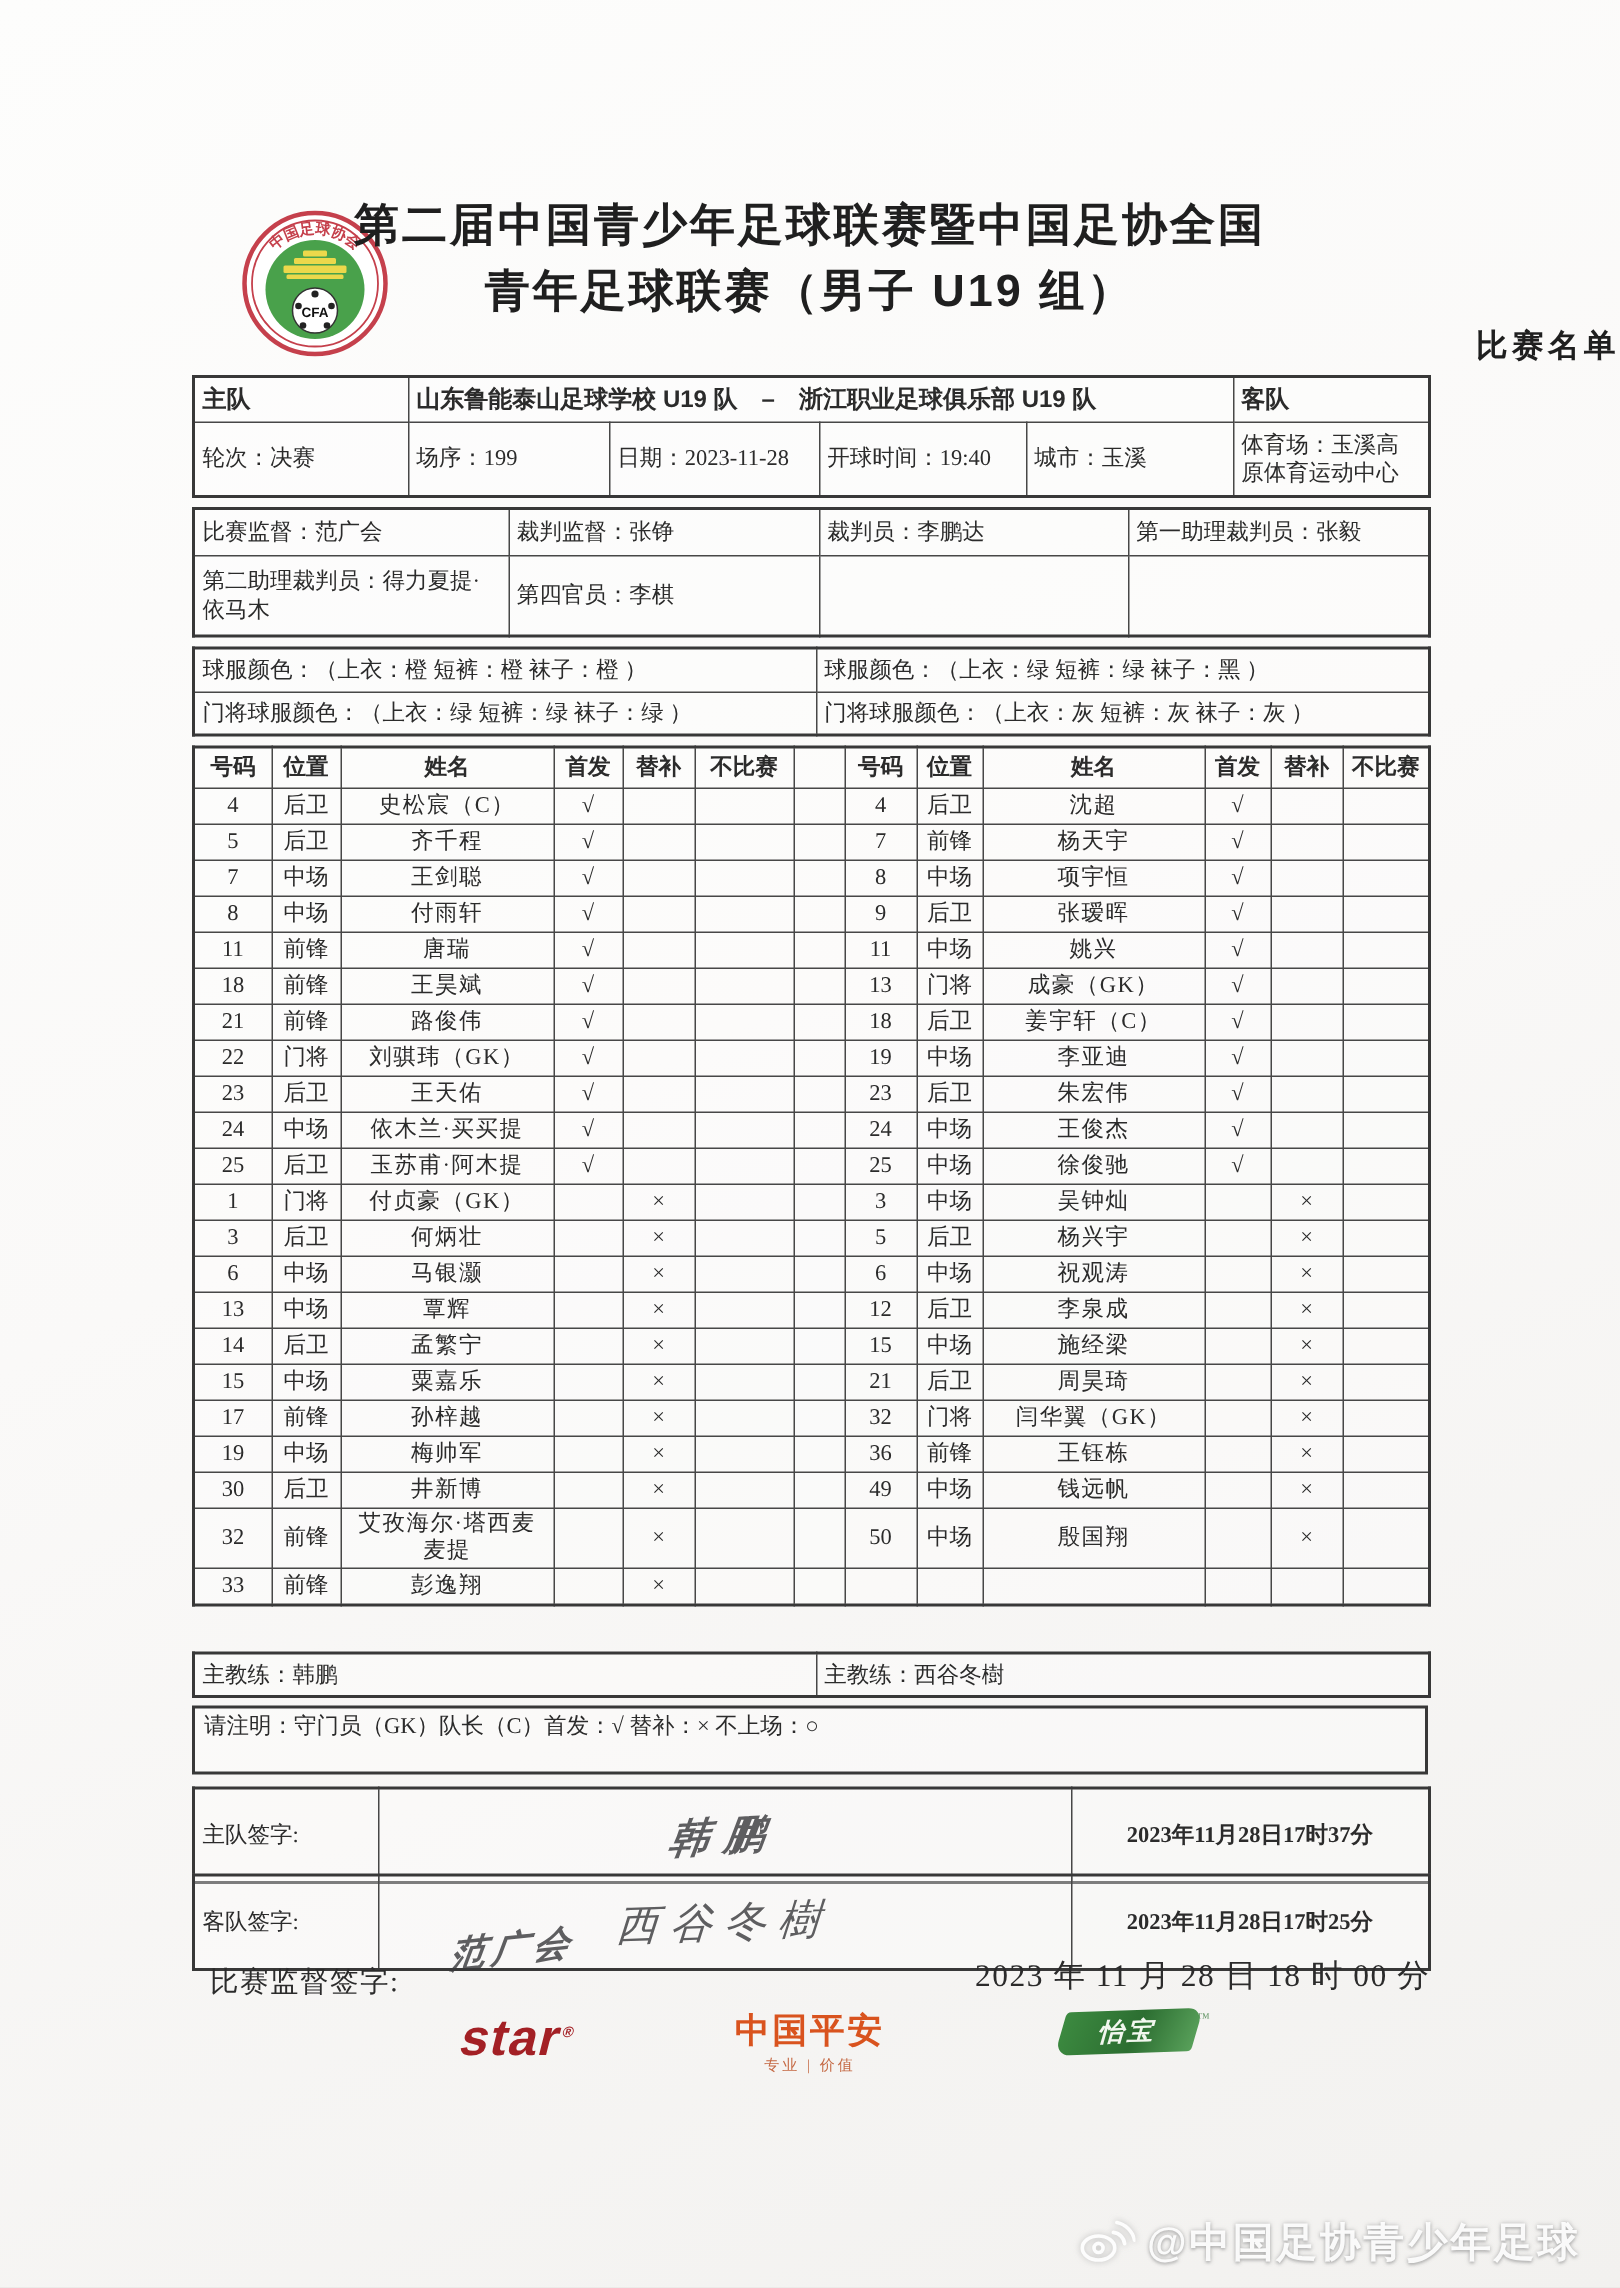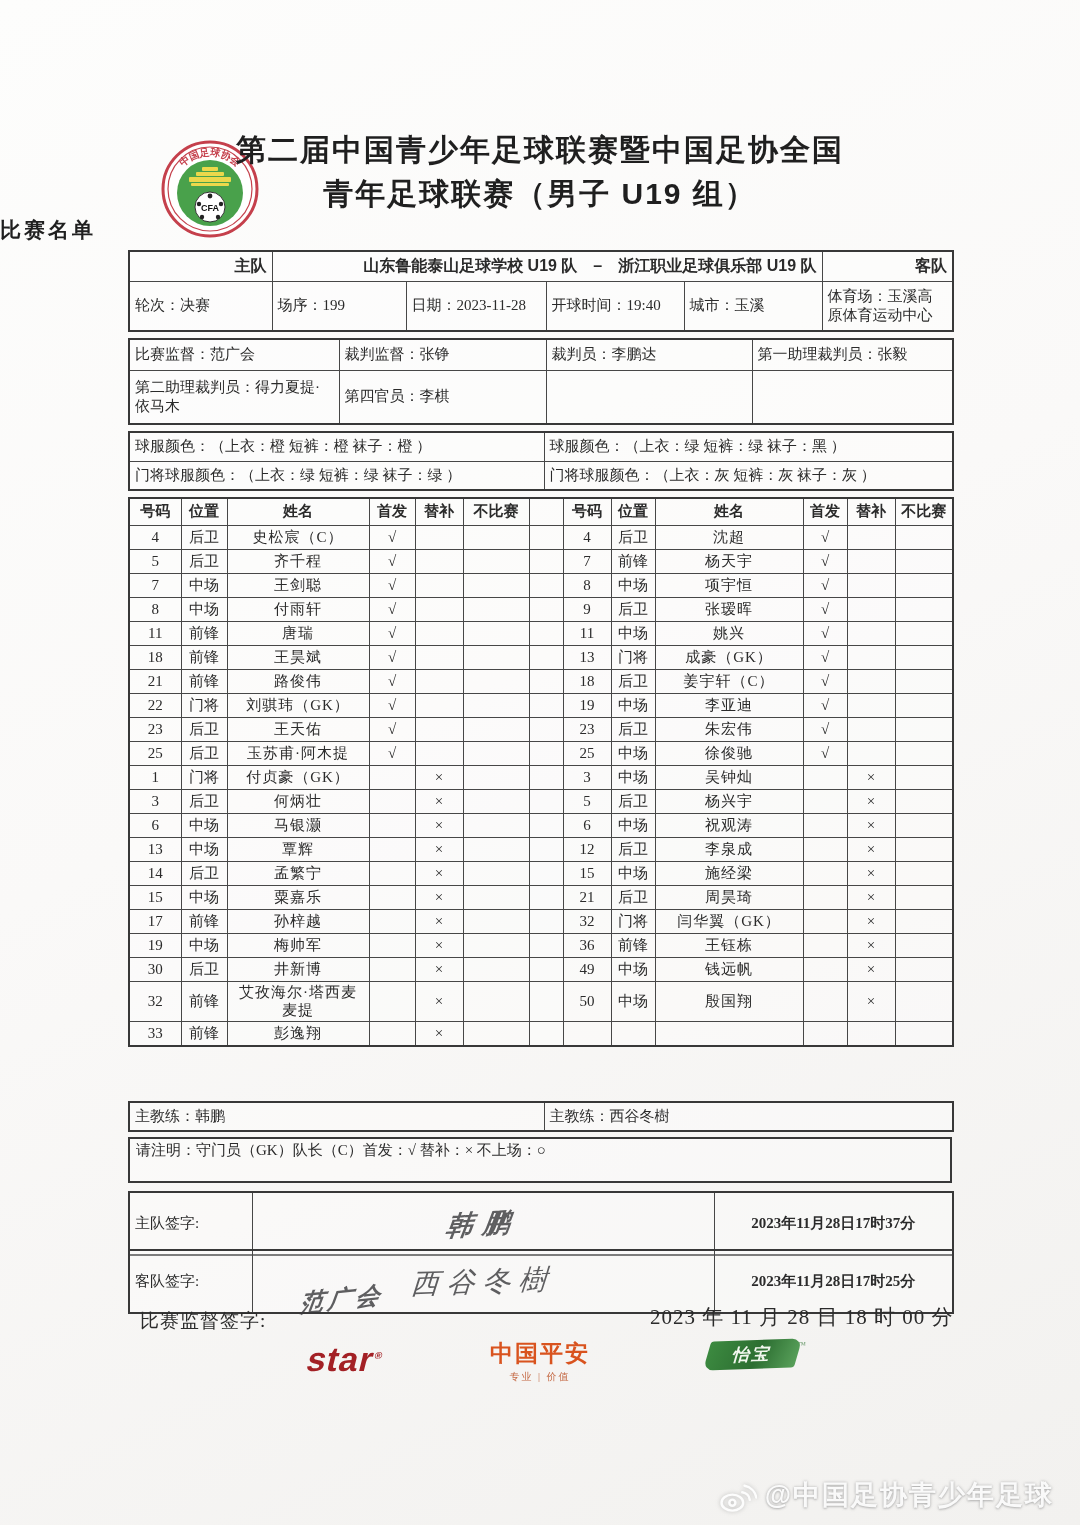--- a/index.html
+++ b/index.html
@@ -9,28 +9,28 @@
     background:linear-gradient(155deg,#fdfdfc 0%, #faf9f8 45%, #f2f1ef 100%);
     font-family:"Liberation Serif","DejaVu Serif",serif;
     color:#2b2b2b; overflow:hidden;
   }
   
   .badge { position:absolute; left:160px; top:133px; width:100px; height:110px; }
   .t1 { position:absolute; left:0; top:130px; width:100%; text-align:center;
         font-family:"Liberation Sans","DejaVu Sans",sans-serif; font-weight:bold; font-size:30px; letter-spacing:2px; color:#1f1f1f;}
   .t2 { position:absolute; left:0; top:174px; width:100%; text-align:center;
         font-family:"Liberation Sans","DejaVu Sans",sans-serif; font-weight:bold; font-size:30px; letter-spacing:2px; color:#1f1f1f;}
-  .t3 { position:absolute; left:0; top:216px; width:100%; text-align:left;
+  .t3 { position:absolute; left:0; top:216px; width:100%; text-align:right;
         font-family:"Liberation Sans","DejaVu Sans",sans-serif; font-weight:bold; font-size:21px; letter-spacing:3px; color:#1f1f1f;}
   
   table.blk { position:absolute; left:128px; width:824px; border-collapse:collapse;
               table-layout:fixed; border:2px solid #383838; background:rgba(255,255,255,.35);}
   table.blk td, table.blk th { border:1px solid #474747; font-size:15px; padding:1px 5px;
               overflow:hidden; vertical-align:middle; }
-  .c { text-align:right; }
+  .c { text-align:left; }
   .b { font-weight:bold; }
   .sans { font-family:"Liberation Sans","DejaVu Sans",sans-serif; }
   
   .match-info { top:250px; }
   .match-info tr.r1 td { height:30px; font-size:16px; }
   .match-info tr.r2 td { height:50px; }
   
   .officials { top:338px; }
   .officials tr.r1 td { height:31px; }
   .officials tr.r2 td { height:54px; }
@@ -71,21 +71,21 @@
   .pingan-logo { left:540px; top:1338px; transform:translateX(-50%); color:#d9531e; }
   .pingan-logo .main { font-family:"Liberation Sans","DejaVu Sans",sans-serif; font-weight:bold; font-size:23px; letter-spacing:2px; }
   .pingan-logo .sub { font-size:10px; color:#c56a45; letter-spacing:2px; margin-top:1px; }
   .cestbon-logo { left:757px; top:1340px; transform:translateX(-50%); }
   .cestbon-flag { display:inline-block; background:linear-gradient(100deg,#3c8a40,#2c6e31 55%,#58a05a);
        color:#f2f7ef; font-family:"Liberation Sans","DejaVu Sans",sans-serif; font-weight:bold;
        font-size:17px; padding:3px 26px; transform:skewX(-18deg) rotate(-2deg);
        border-radius:3px 10px 3px 10px; letter-spacing:2px; }
   .cestbon-logo sup { font-size:9px; color:#6a9a6c; vertical-align:top; }
   
-  .watermark { position:absolute; right:26px; top:1477px; display:flex; align-items:flex-end; gap:8px;
+  .watermark { position:absolute; right:26px; top:1477px; display:flex; align-items:flex-start; gap:8px;
        color:rgba(255,255,255,.92); font-family:"Liberation Sans","DejaVu Sans",sans-serif;
        font-weight:bold; font-size:27px; letter-spacing:2px;
        text-shadow:0 0 3px rgba(160,160,160,.75), 0 1px 2px rgba(150,150,150,.5); }
   .watermark svg { filter:drop-shadow(0 0 2px rgba(160,160,160,.7)); }
 </style>
 </head>
 <body>
 
 <div class="page">
 
@@ -349,20 +349,35 @@
           <td></td>
           <td class="sp"></td>
           <td>23</td>
           <td>后卫</td>
           <td class="nm">朱宏伟</td>
           <td>√</td>
           <td></td>
           <td></td>
         </tr>
         <tr>
+          <td>24</td>
+          <td>中场</td>
+          <td class="nm">依木兰·买买提</td>
+          <td>√</td>
+          <td></td>
+          <td></td>
+          <td class="sp"></td>
+          <td>24</td>
+          <td>中场</td>
+          <td class="nm">王俊杰</td>
+          <td>√</td>
+          <td></td>
+          <td></td>
+        </tr>
+        <tr>
           <td>25</td>
           <td>后卫</td>
           <td class="nm">玉苏甫·阿木提</td>
           <td>√</td>
           <td></td>
           <td></td>
           <td class="sp"></td>
           <td>25</td>
           <td>中场</td>
           <td class="nm">徐俊驰</td>

